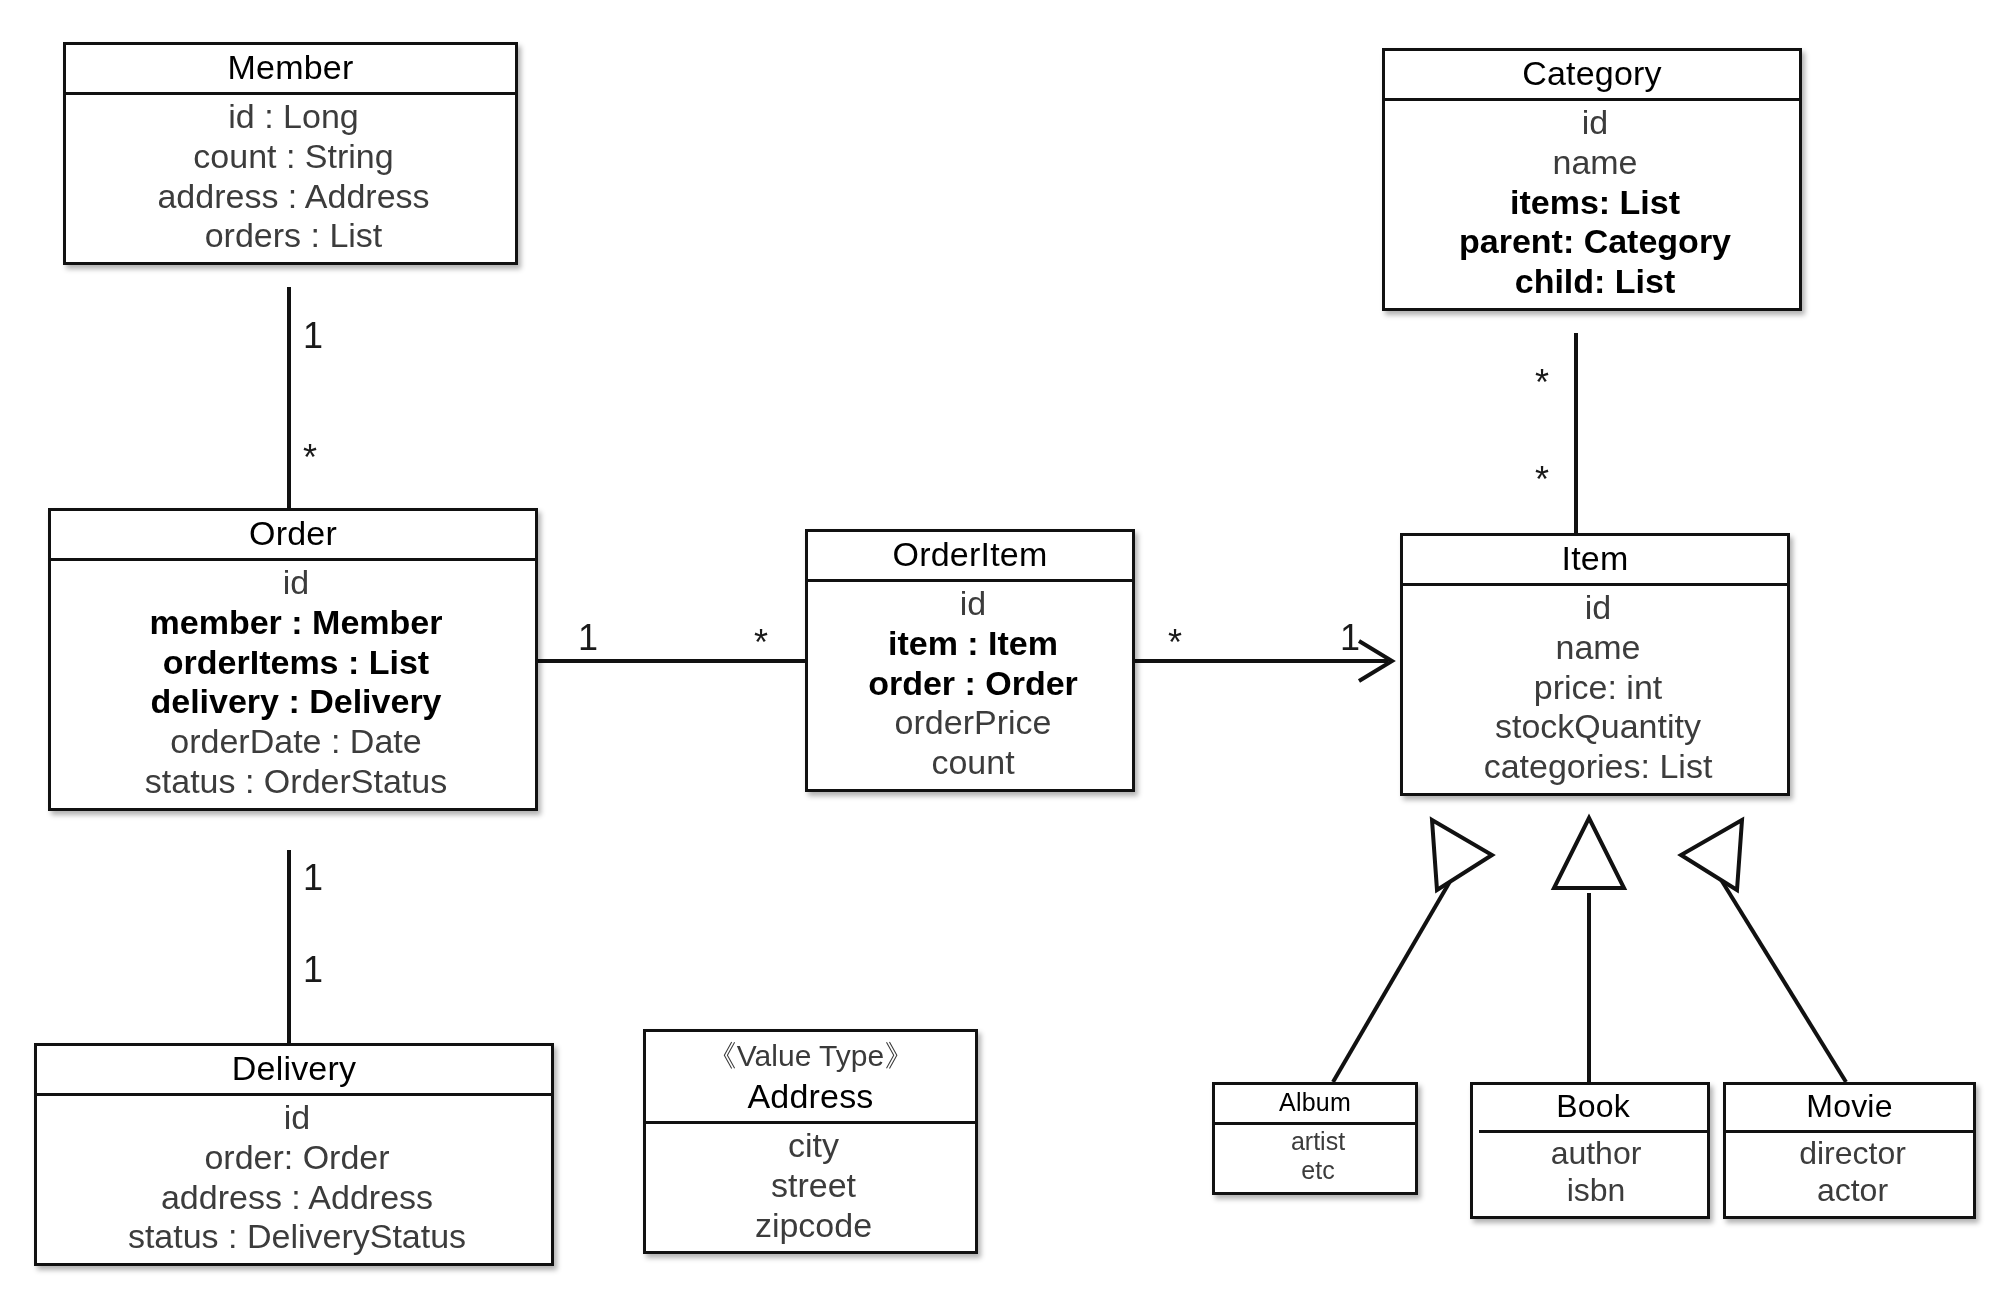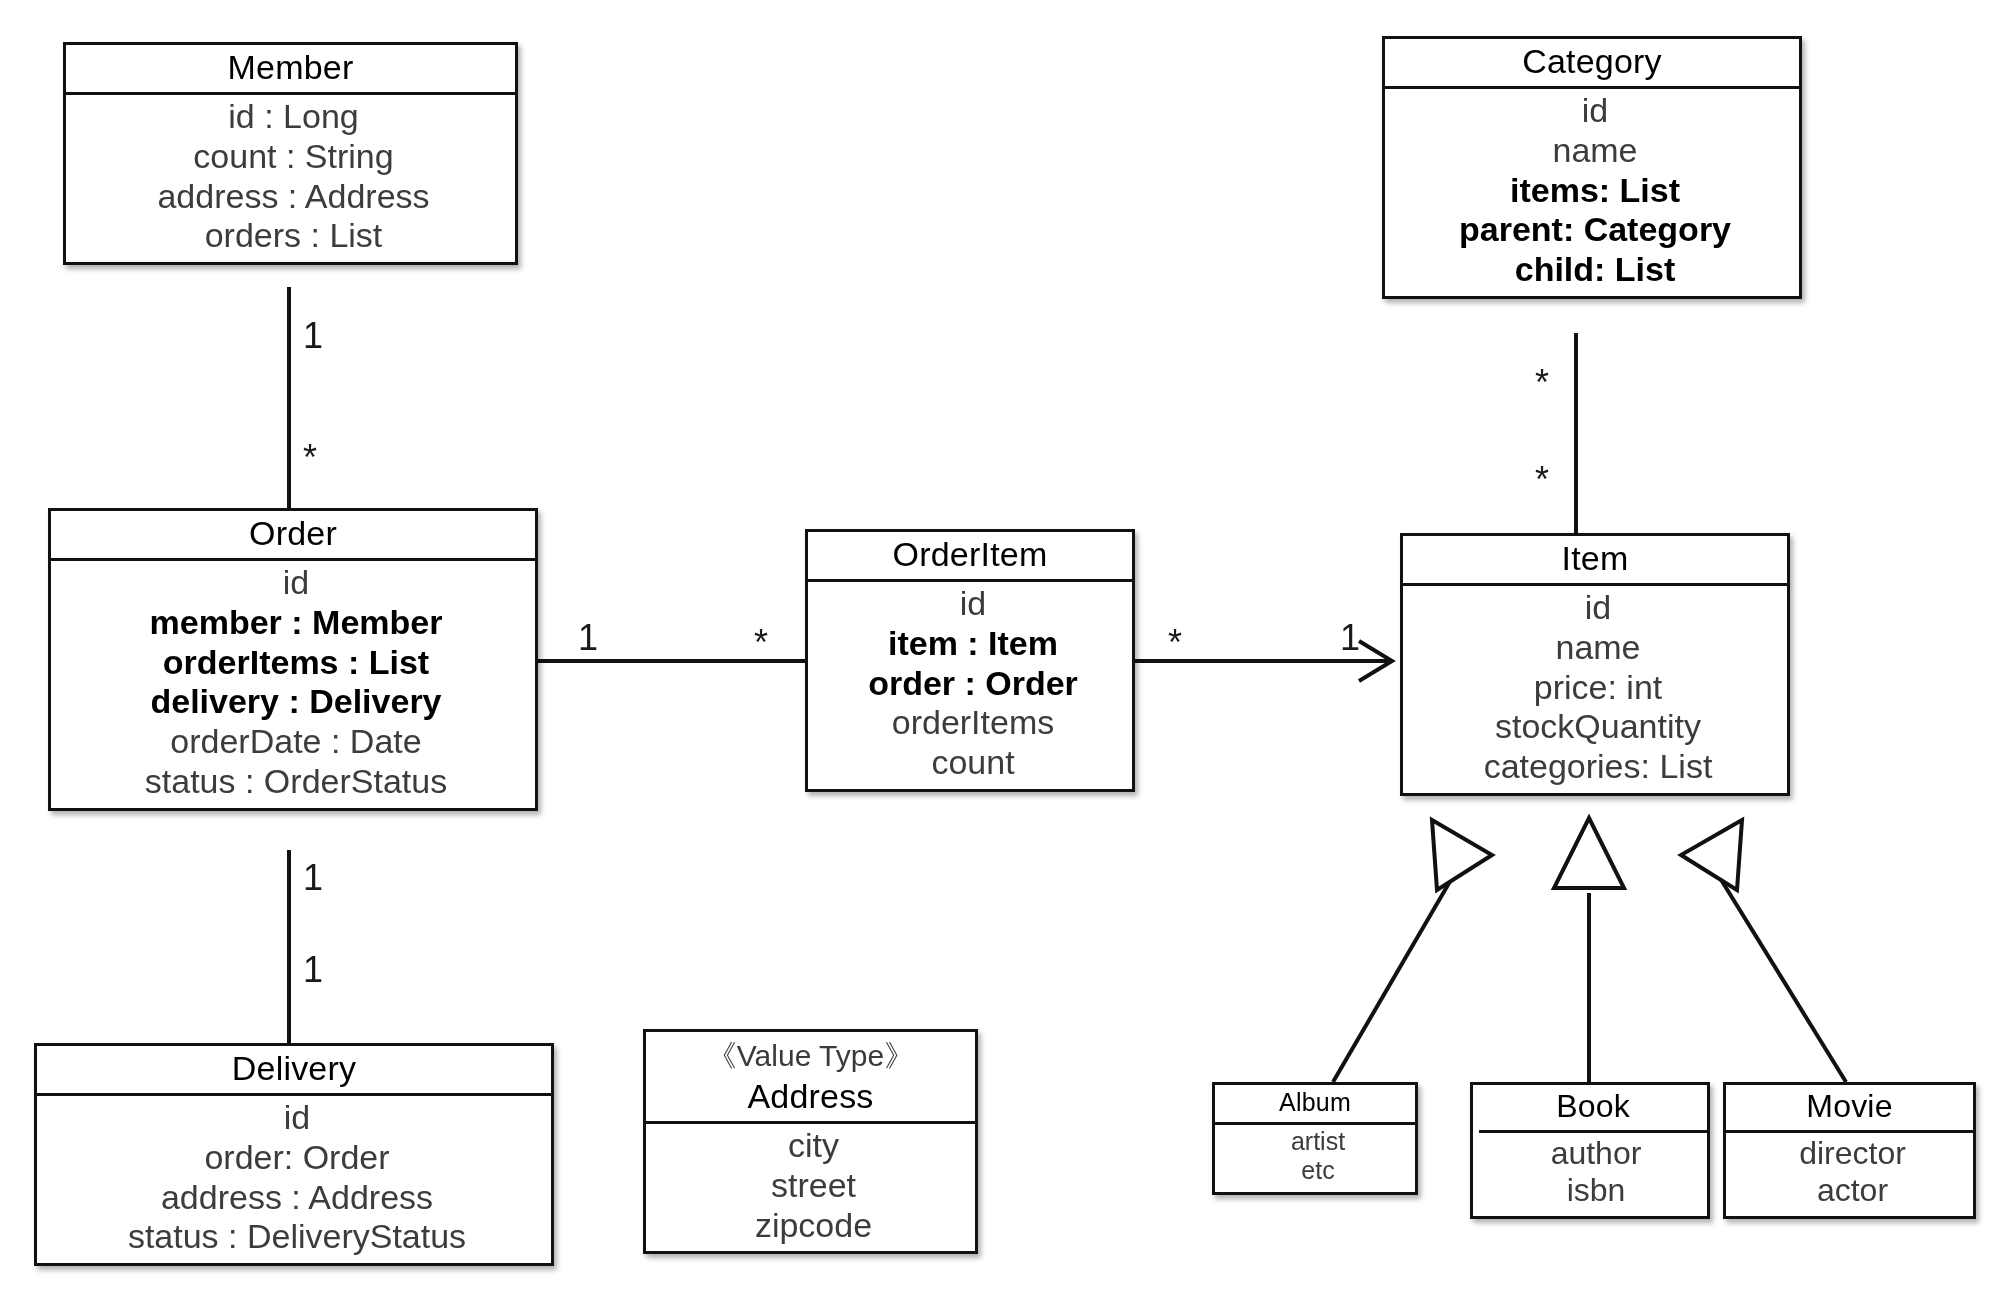--- a/index.html
+++ b/index.html
@@ -155,29 +155,29 @@
     </div>
   </div>
 
   <div class="umlbox" style="left:805px; top:529px; width:330px; font-size:34px;">
     <div class="uml-title">OrderItem</div>
     <div class="uml-sep"></div>
     <div class="uml-attrs">
       <div class="uml-attr">id</div>
       <div class="uml-attr bold">item : Item</div>
       <div class="uml-attr bold">order : Order</div>
-      <div class="uml-attr">orderItems</div>
+      <div class="uml-attr">orderPrice</div>
       <div class="uml-attr">count</div>
     </div>
   </div>
 
   <div class="mult" style="left:1168px; top:625px; font-size:36px;">*</div>
   <div class="mult" style="left:1340px; top:620px; font-size:36px;">1</div>
 
-  <div class="umlbox" style="left:1382px; top:36px; width:420px; font-size:34px;">
+  <div class="umlbox" style="left:1382px; top:48px; width:420px; font-size:34px;">
     <div class="uml-title">Category</div>
     <div class="uml-sep"></div>
     <div class="uml-attrs">
       <div class="uml-attr">id</div>
       <div class="uml-attr">name</div>
       <div class="uml-attr bold">items: List</div>
       <div class="uml-attr bold">parent: Category</div>
       <div class="uml-attr bold">child: List</div>
     </div>
   </div>

